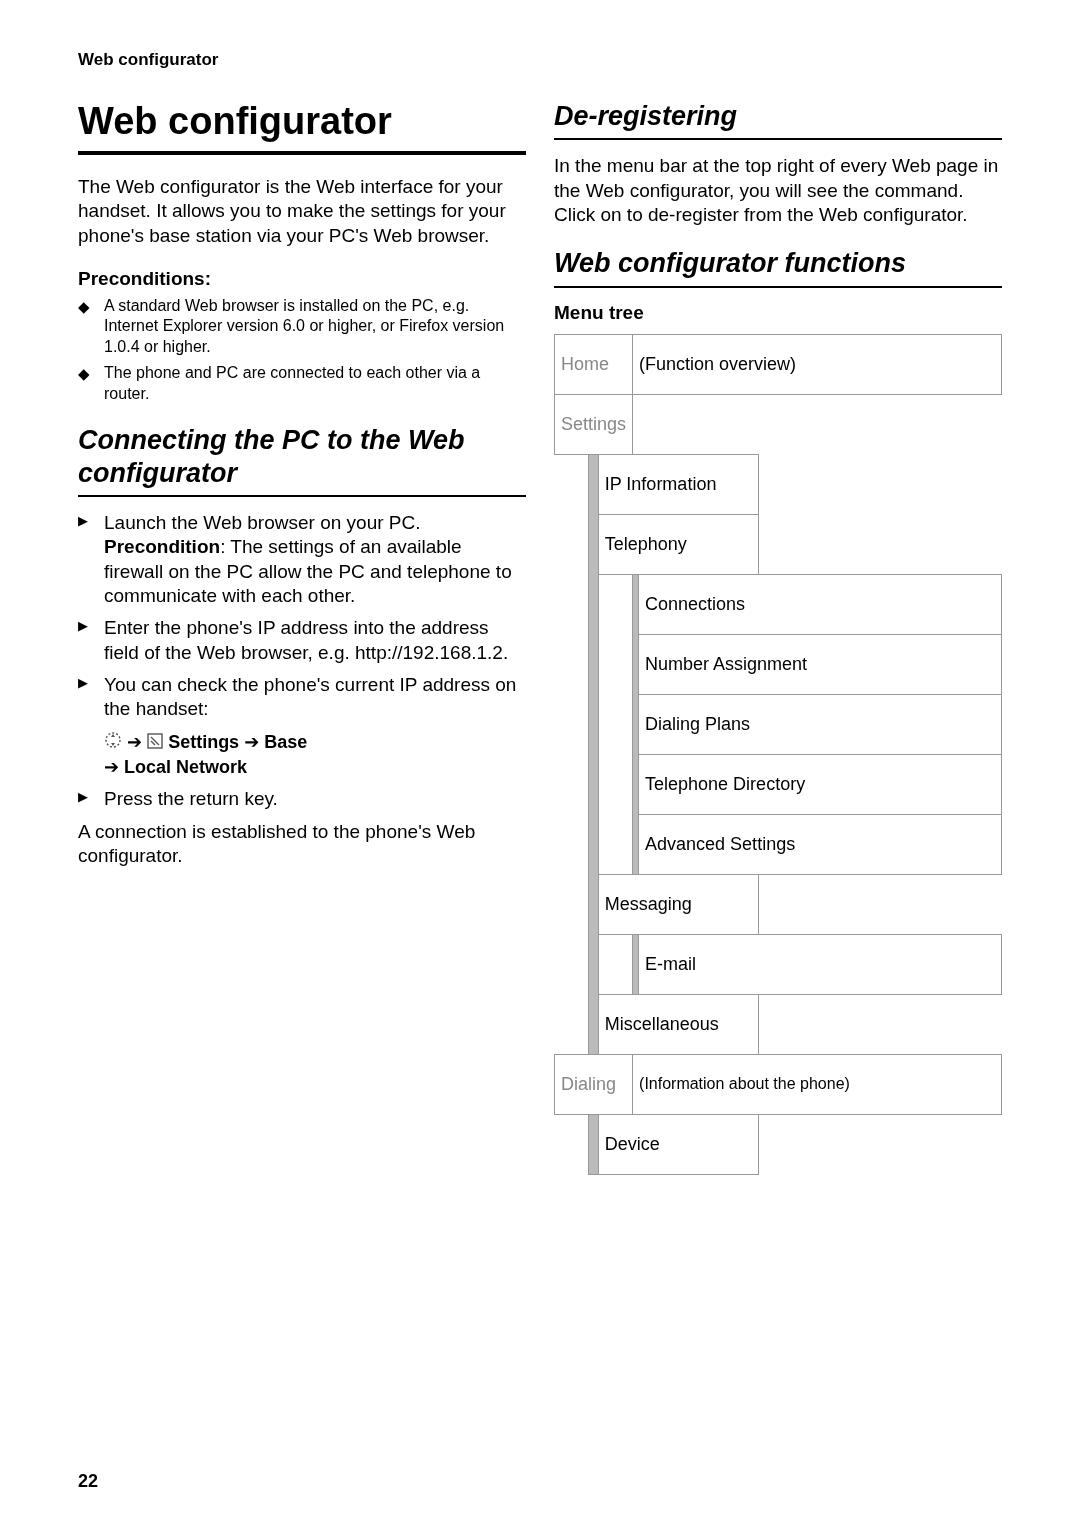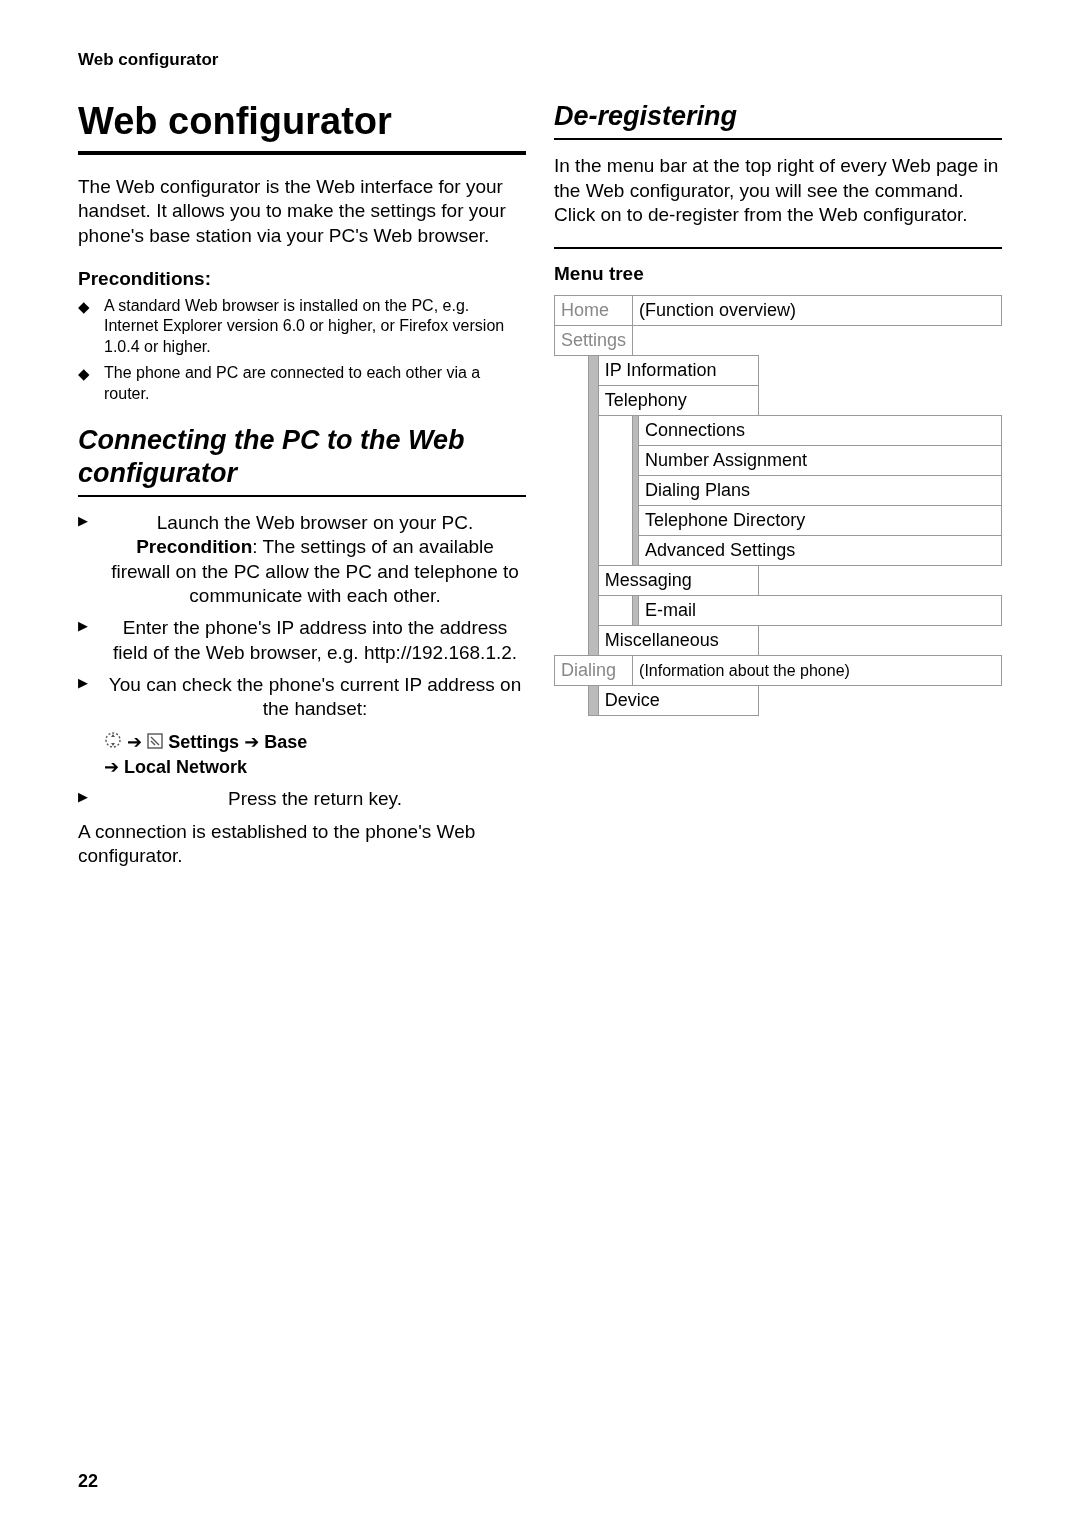--- a/index.html
+++ b/index.html
@@ -29,29 +29,29 @@
     font-size: 38px;
     font-weight: bold;
     margin-bottom: 8px;
   }
   .thick-rule { border: none; border-top: 4px solid #000; margin-bottom: 20px; }
   .body-text { font-size: 19px; line-height: 1.28; margin-bottom: 20px; margin-top: 12px; }
   h3.sub-bold { font-size: 19px; font-weight: bold; margin-bottom: 6px; }
   ul.diamond { list-style: none; padding: 0; margin: 0 0 20px 0; }
   ul.diamond li { position: relative; padding-left: 26px; font-size: 16px; line-height: 1.28; margin-bottom: 6px; }
   ul.diamond li::before { content: "◆"; position: absolute; left: 0; top: 1px; font-size: 15px; }
-  ul.tri { list-style: none; padding: 0; margin: 0 0 8px 0; text-align: center; }
+  ul.tri { list-style: none; padding: 0; margin: 0 0 8px 0; }
   ul.tri li { position: relative; padding-left: 26px; font-size: 19px; line-height: 1.28; margin-bottom: 8px; }
   ul.tri li::before { content: "▶"; position: absolute; left: 0; top: 2px; font-size: 13px; }
   h2.section-title { font-size: 27px; font-weight: bold; line-height: 1.2; margin-bottom: 6px; font-style: italic; }
   .thin-rule { border: none; border-top: 2.5px solid #000; margin-bottom: 14px; }
   .menu-path { padding-left: 26px; font-size: 18px; line-height: 1.35; margin-bottom: 8px; }
   .menu-path .icon { display:inline-block; vertical-align: middle; }
   table.menu-tree { border-collapse: collapse; width: 100%; font-size: 18px; margin-top: 8px; }
-  table.menu-tree td { border: 1px solid #999; padding: 4px 6px; vertical-align: middle; height: 30px; }
+  table.menu-tree td { border: 1px solid #999; padding: 19px 6px; vertical-align: middle; height: 30px; }
   table.menu-tree td.nb { border: none; }
   table.menu-tree td.gray { color: #888; }
   table.menu-tree td.bar { background: #bbb; width: 6px; padding: 0; }
   table.menu-tree td.indent { width: 22px; padding:0; }
   .pagenum { position: absolute; bottom: 40px; left: 78px; font-weight: bold; font-size: 18px; }
   .bold { font-weight: bold; }
 </style>
 </head>
 <body>
 
@@ -112,20 +112,21 @@
     </ul>
 
     <p class="body-text" style="margin-top:2px">A connection is established to the phone's Web configurator.</p>
   </div>
 
   <div class="col">
     <h2 class="section-title">De-registering</h2>
     <hr class="thin-rule">
     <p class="body-text">In the menu bar at the top right of every Web page in the Web configurator, you will see the command. Click on  to de-register from the Web configurator.</p>
 
+    <h2 class="section-title">Web configurator functions</h2>
     <hr class="thin-rule">
 
     <h3 class="sub-bold" style="margin-bottom:10px">Menu tree</h3>
 
     <table class="menu-tree">
       <tbody>
           <tr>
         <td class="gray" colspan="3">Home</td>
         <td colspan="3">(Function overview)</td>
       </tr>

